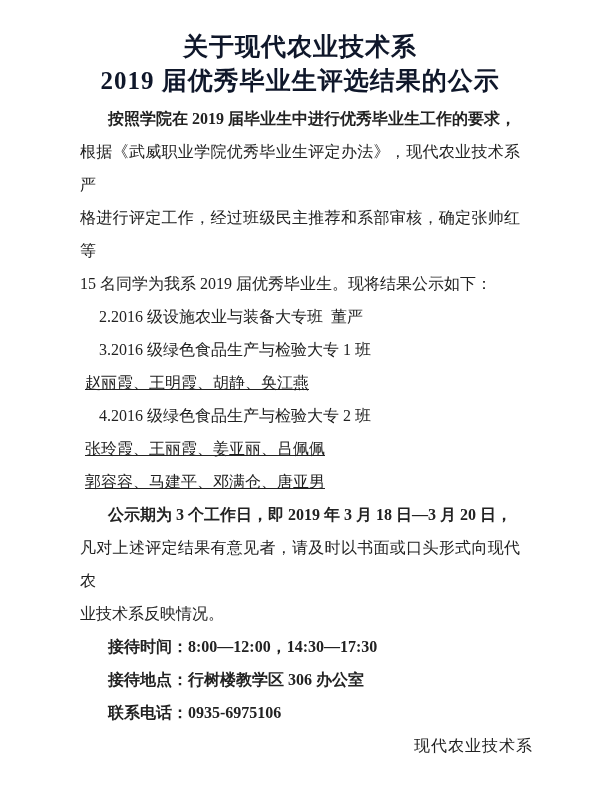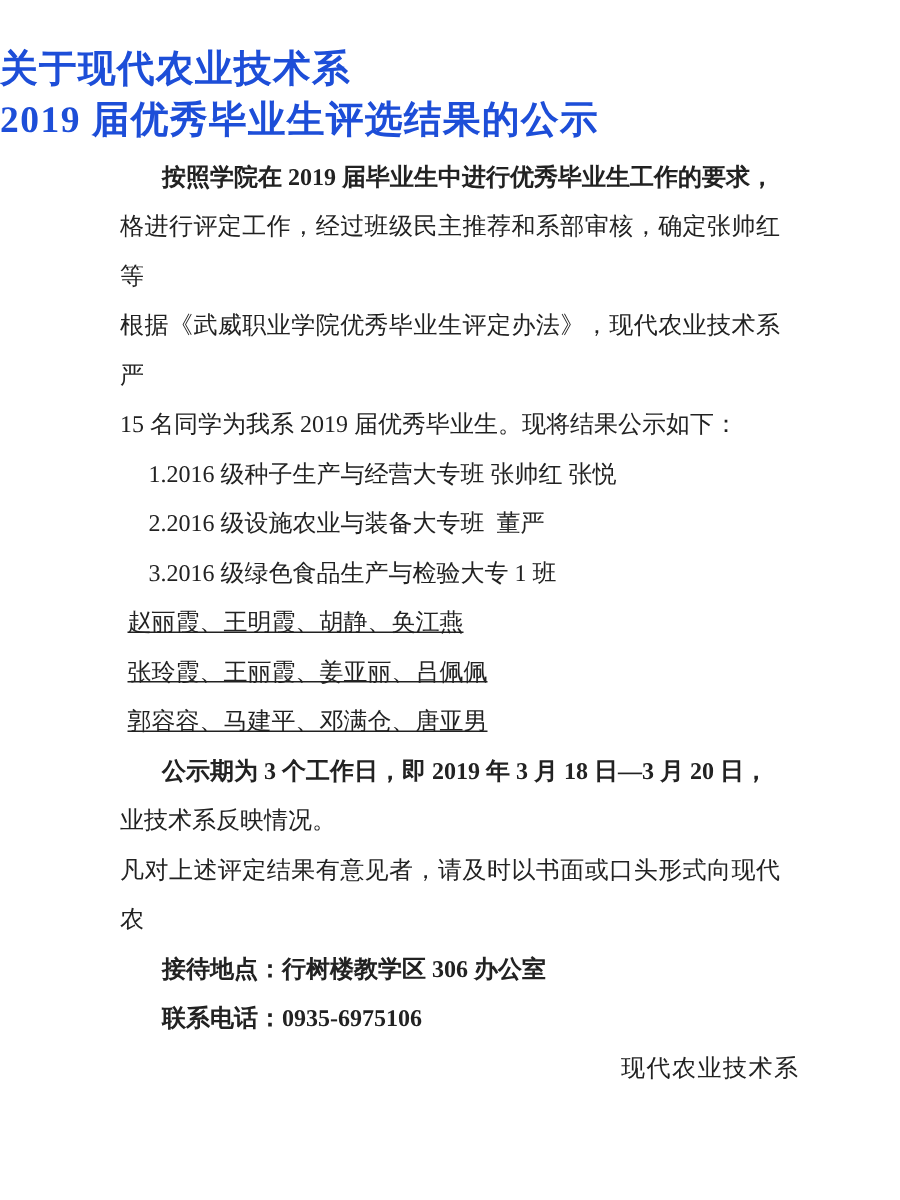--- a/index.html
+++ b/index.html
@@ -12,25 +12,25 @@
     width: 600px;
     height: 800px;
     background: #ffffff;
     color: #222222;
     font-family: "Liberation Serif", "DejaVu Serif", serif;
     overflow: hidden;
     box-sizing: border-box;
   }
   .title-block {
     padding-top: 30px;
-    text-align: left;
+    text-align: center;
     font-size: 25px;
     font-weight: bold;
     line-height: 34px;
-    color: #1d4ed8;
+    color: #0f172a;
     letter-spacing: 1px;
   }
   .title-line {
     display: block;
     white-space: pre;
   }
   .doc-body {
     margin-top: 4px;
     padding: 0 80px;
     font-size: 16px;
@@ -62,34 +62,35 @@
 <div class="page">
 
   <div class="title-block">
     <span class="title-line">关于现代农业技术系</span>
     <span class="title-line">2019 届优秀毕业生评选结果的公示</span>
   </div>
 
   <div class="doc-body">
 
     <div class="line indent">按照学院在 2019 届毕业生中进行优秀毕业生工作的要求，</div>
+    <div class="line just">根据《武威职业学院优秀毕业生评定办法》，现代农业技术系严</div>
     <div class="line just">格进行评定工作，经过班级民主推荐和系部审核，确定张帅红等</div>
-    <div class="line just">根据《武威职业学院优秀毕业生评定办法》，现代农业技术系严</div>
     <div class="line">15 名同学为我系 2019 届优秀毕业生。现将结果公示如下：</div>
 
-    <div class="line num">1.2016 级种子生产与经营大专班 张帅红 张悦</div>
     <div class="line num">2.2016 级设施农业与装备大专班  董严</div>
     <div class="line num">3.2016 级绿色食品生产与检验大专 1 班</div>
     <div class="line name">赵丽霞、王明霞、胡静、奂江燕</div>
+    <div class="line num">4.2016 级绿色食品生产与检验大专 2 班</div>
     <div class="line name">张玲霞、王丽霞、姜亚丽、吕佩佩</div>
     <div class="line name">郭容容、马建平、邓满仓、唐亚男</div>
 
     <div class="line indent">公示期为 3 个工作日，即 2019 年 3 月 18 日—3 月 20 日，</div>
+    <div class="line just">凡对上述评定结果有意见者，请及时以书面或口头形式向现代农</div>
     <div class="line">业技术系反映情况。</div>
-    <div class="line just">凡对上述评定结果有意见者，请及时以书面或口头形式向现代农</div>
 
+    <div class="line indent">接待时间：8:00—12:00，14:30—17:30</div>
     <div class="line indent">接待地点：行树楼教学区 306 办公室</div>
     <div class="line indent">联系电话：0935-6975106</div>
 
     <div class="line sign sign-dept">现代农业技术系</div>
 
   </div>
 </div>
 
 </body></html>

